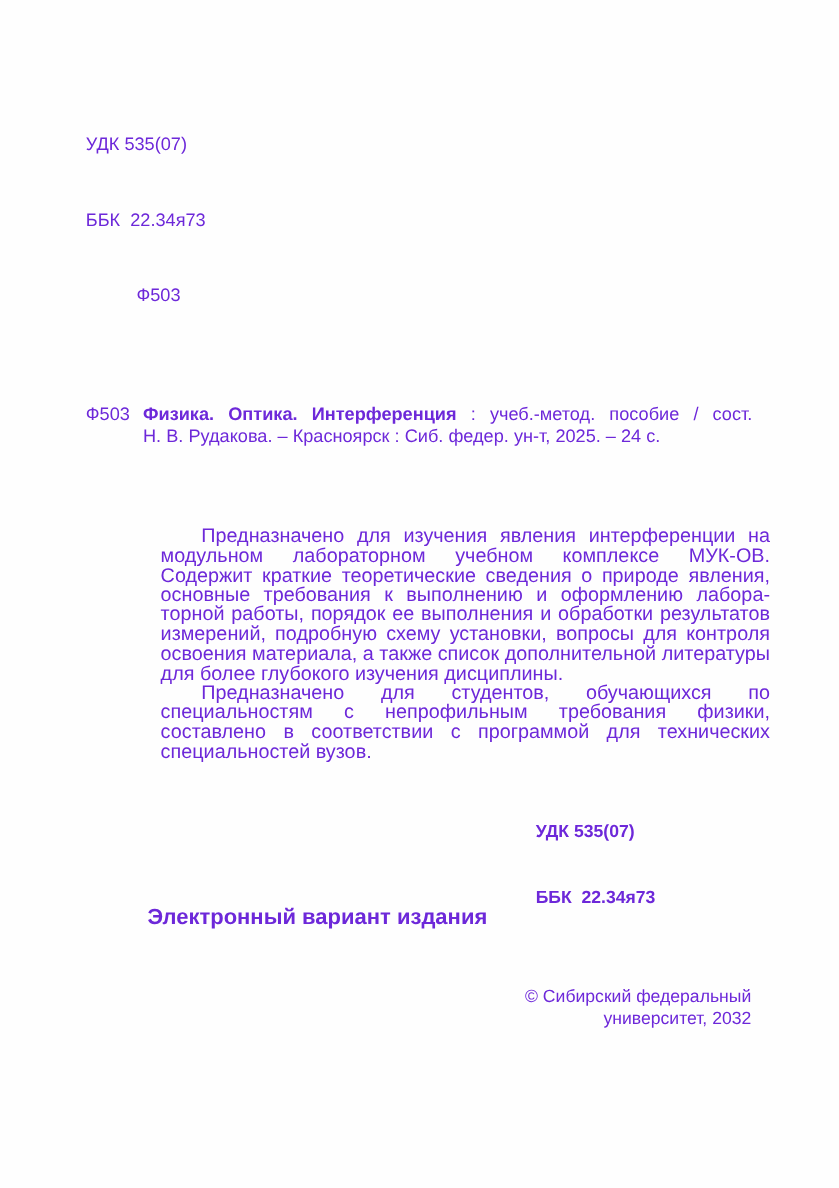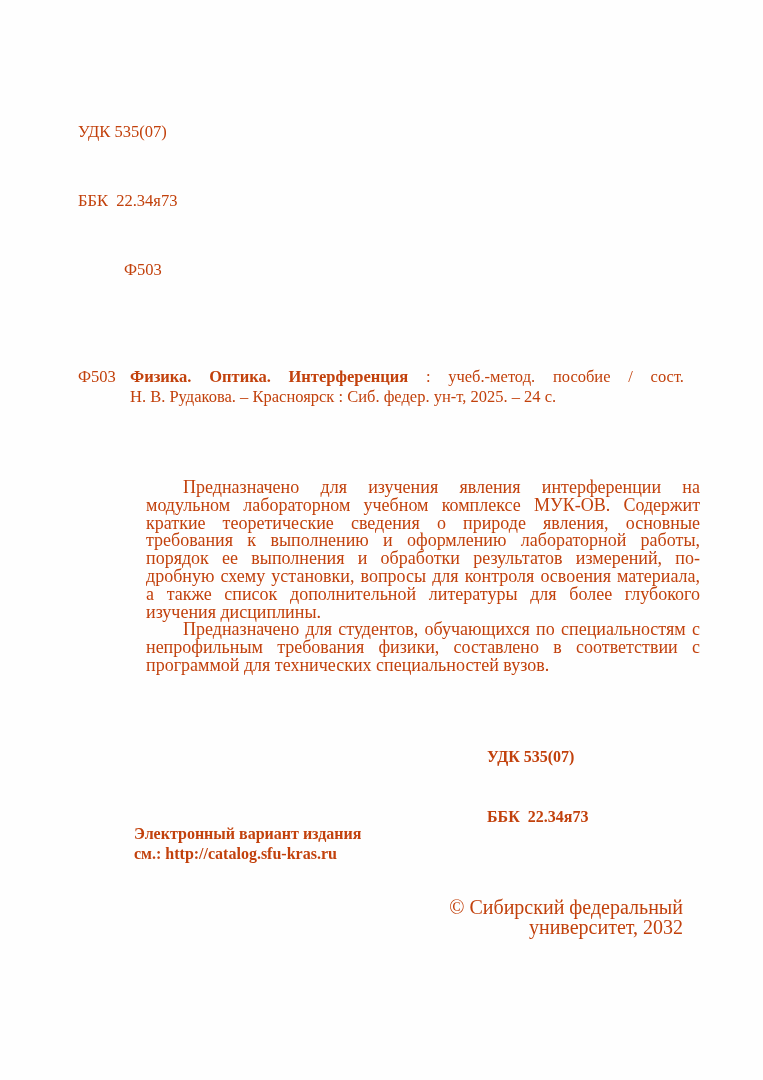--- a/index.html
+++ b/index.html
@@ -5,22 +5,22 @@
   html, body {
     margin: 0;
     padding: 0;
     background: #e9e9e9;
   }
   .page {
     position: relative;
     width: 763px;
     height: 1080px;
     background: #fefefe;
-    color: #c2410c;
-    font-family: Liberation Serif, serif;
+    color: #6d28d9;
+    font-family: Liberation Sans, sans-serif;
     overflow: hidden;
   }
   .abs { position: absolute; }
 
   
   .top-codes {
     left: 78px;
     top: 74px;
     font-size: 16.5px;
     line-height: 23px;
@@ -72,30 +72,31 @@
     font-size: 16px;
     line-height: 20px;
     white-space: pre;
   }
 
   
   .e-edition {
     left: 134px;
     top: 824px;
     font-weight: bold;
-    font-size: 16px;
+    font-size: 20px;
     line-height: 20px;
+    text-align: center;
   }
 
   
   .copyright {
     right: 80px;
     top: 897px;
     text-align: right;
-    font-size: 20px;
+    font-size: 16px;
     line-height: 20px;
   }
 </style>
 </head>
 <body>
 
 <div class="page">
 
   <div class="abs top-codes">
     <div>УДК 535(07)</div>
@@ -113,21 +114,20 @@
     <p>Предназначено для студентов, обучающихся по специальностям с непро­фильным требования физики, составлено в соответствии с программой для техни­ческих специальностей вузов.</p>
   </div>
 
   <div class="abs codes-footer">
     <div>УДК 535(07)</div>
     <div>ББК  22.34я73</div>
   </div>
 
   <div class="abs e-edition">
     <div>Электронный вариант издания</div>
-    <div>см.: http://catalog.sfu-kras.ru</div>
   </div>
 
   <div class="abs copyright">
     <div>© Сибирский федеральный</div>
     <div>университет, 2032</div>
   </div>
 
 </div>
 
 </body></html>

